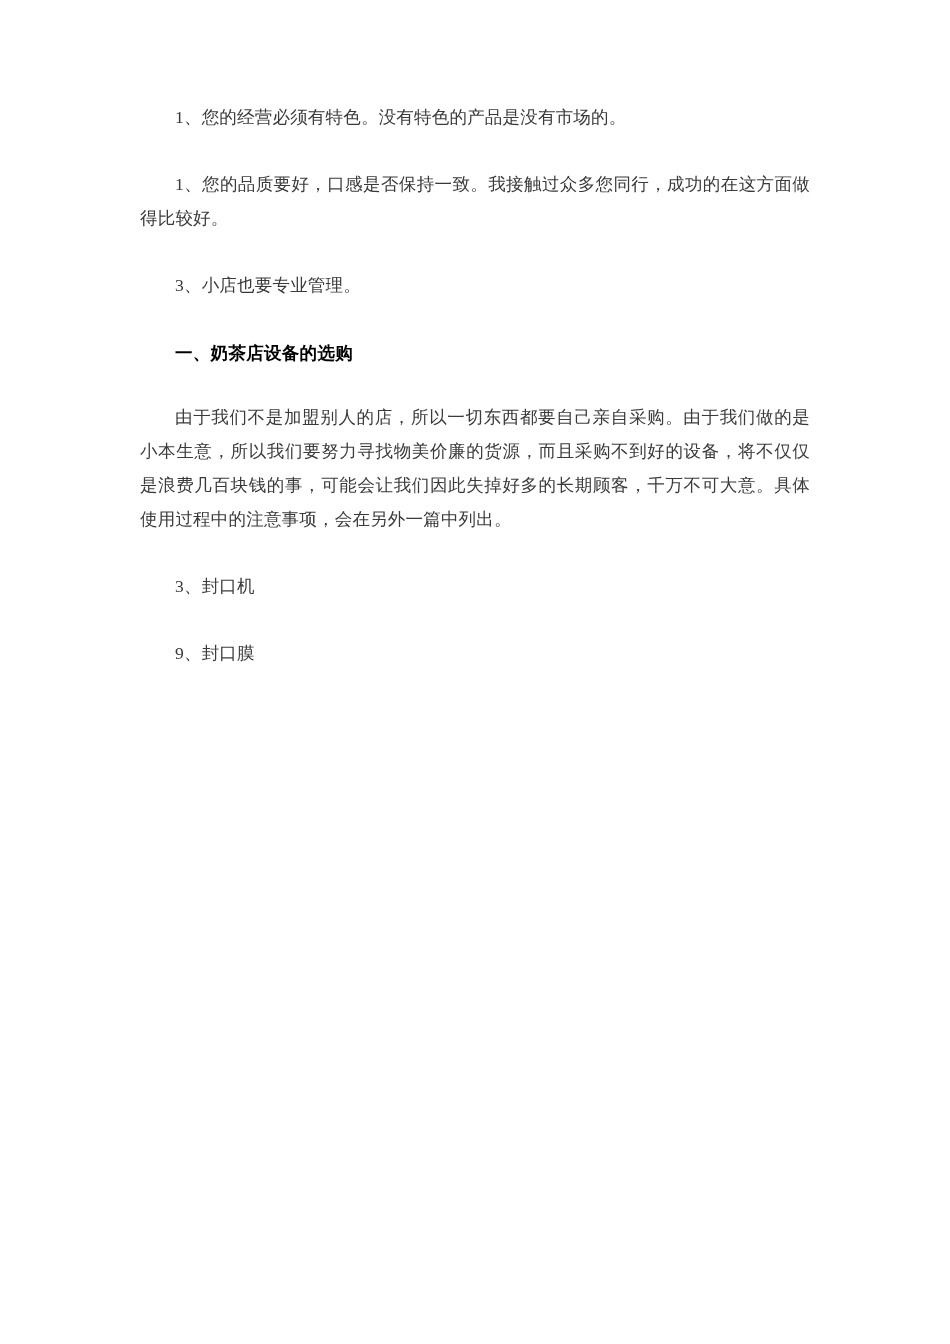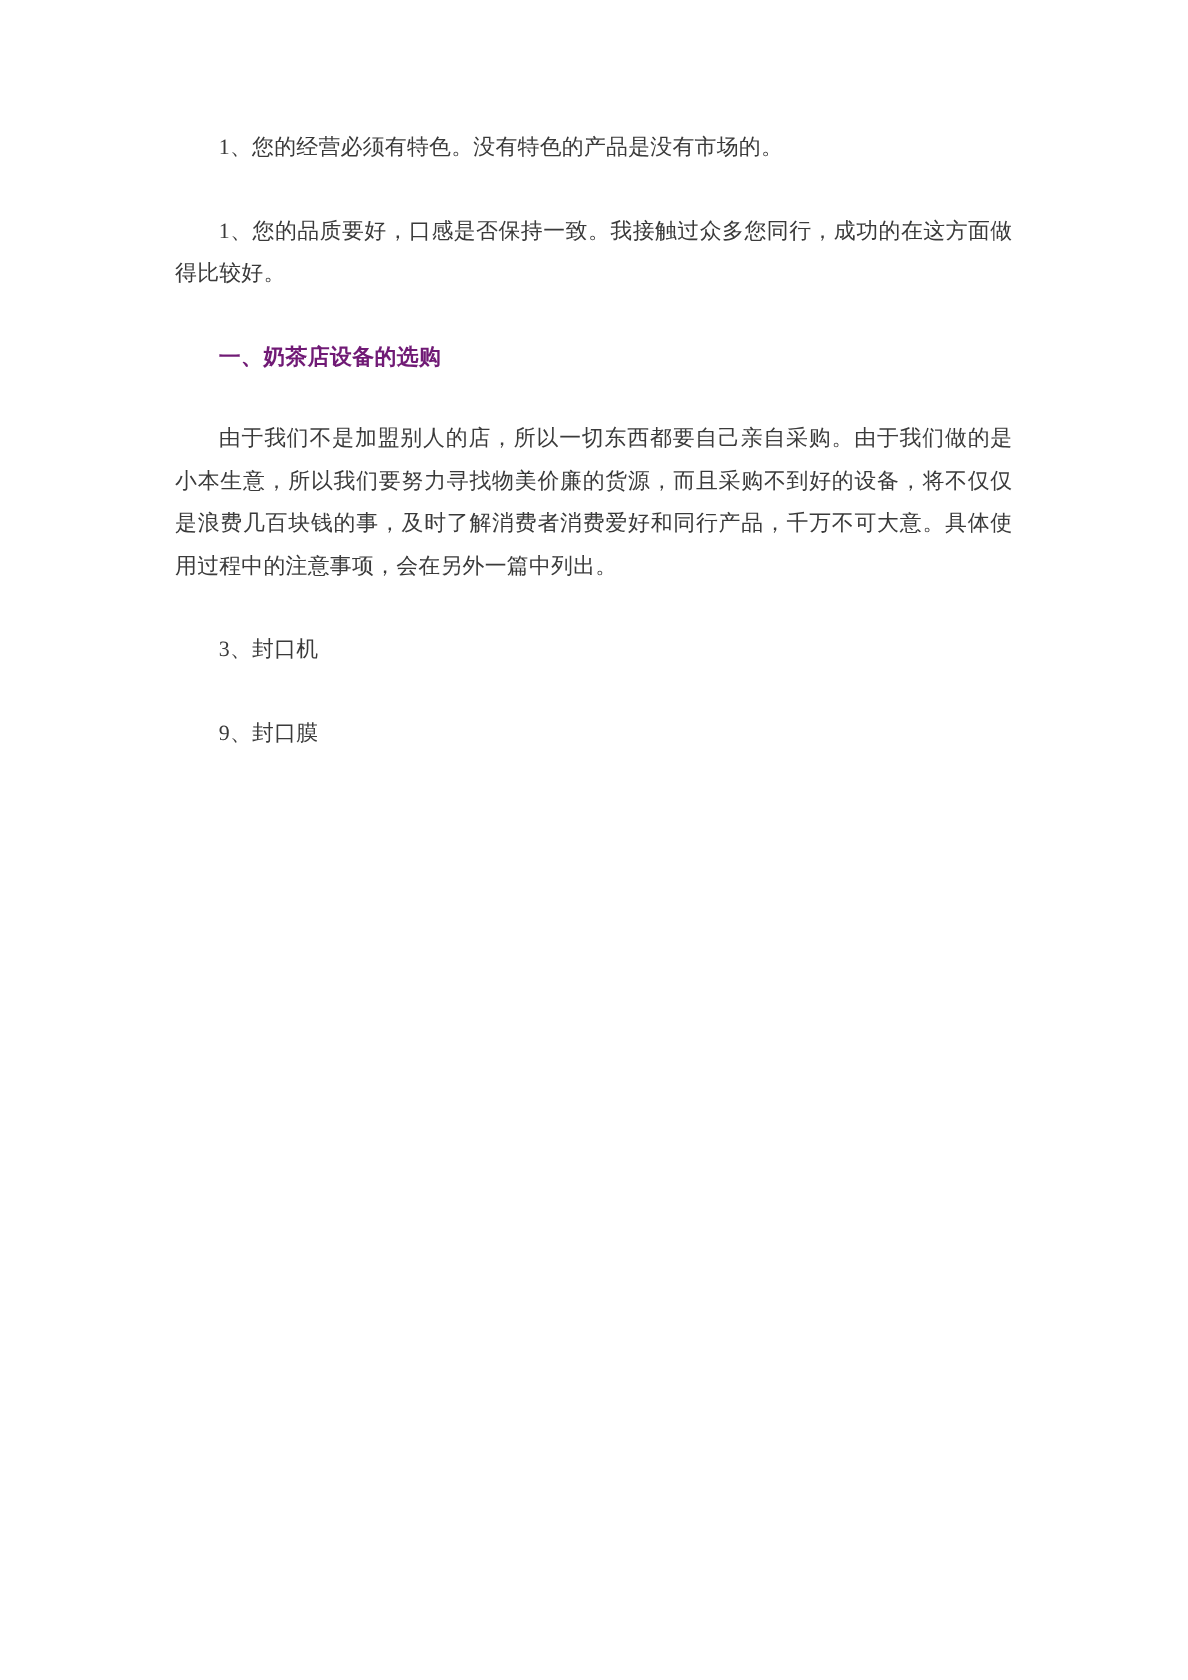--- a/index.html
+++ b/index.html
@@ -33,44 +33,45 @@
     text-align: justify;
     text-justify: inter-ideograph;
     text-indent: 2em;
     letter-spacing: 0.2px;
   }
   p.heading {
     margin: 0 0 30px 0;
     font-size: 17.5px;
     line-height: 1.95;
     font-weight: bold;
-    color: #701a75;
+    color: #000000;
     text-indent: 2em;
     letter-spacing: 0.3px;
     font-family: "Liberation Sans", "DejaVu Sans", sans-serif;
   }
   p.last {
     margin-bottom: 0;
   }
 </style>
 </head>
 <body>
 
 <div class="page">
   <div class="doc-body">
 
     <p class="para">1、您的经营必须有特色。没有特色的产品是没有市场的。</p>
 
     <p class="para">1、您的品质要好，口感是否保持一致。我接触过众多您同行，成功的在这方面做得比较好。</p>
 
+    <p class="para">3、小店也要专业管理。</p>
 
 
     <p class="heading">一、奶茶店设备的选购</p>
 
-    <p class="para">由于我们不是加盟别人的店，所以一切东西都要自己亲自采购。由于我们做的是小本生意，所以我们要努力寻找物美价廉的货源，而且采购不到好的设备，将不仅仅是浪费几百块钱的事，及时了解消费者消费爱好和同行产品，千万不可大意。具体使用过程中的注意事项，会在另外一篇中列出。</p>
+    <p class="para">由于我们不是加盟别人的店，所以一切东西都要自己亲自采购。由于我们做的是小本生意，所以我们要努力寻找物美价廉的货源，而且采购不到好的设备，将不仅仅是浪费几百块钱的事，可能会让我们因此失掉好多的长期顾客，千万不可大意。具体使用过程中的注意事项，会在另外一篇中列出。</p>
 
     <p class="para">3、封口机</p>
 
 
     <p class="para last">9、封口膜</p>
 
   </div>
 </div>
 
 </body></html>

